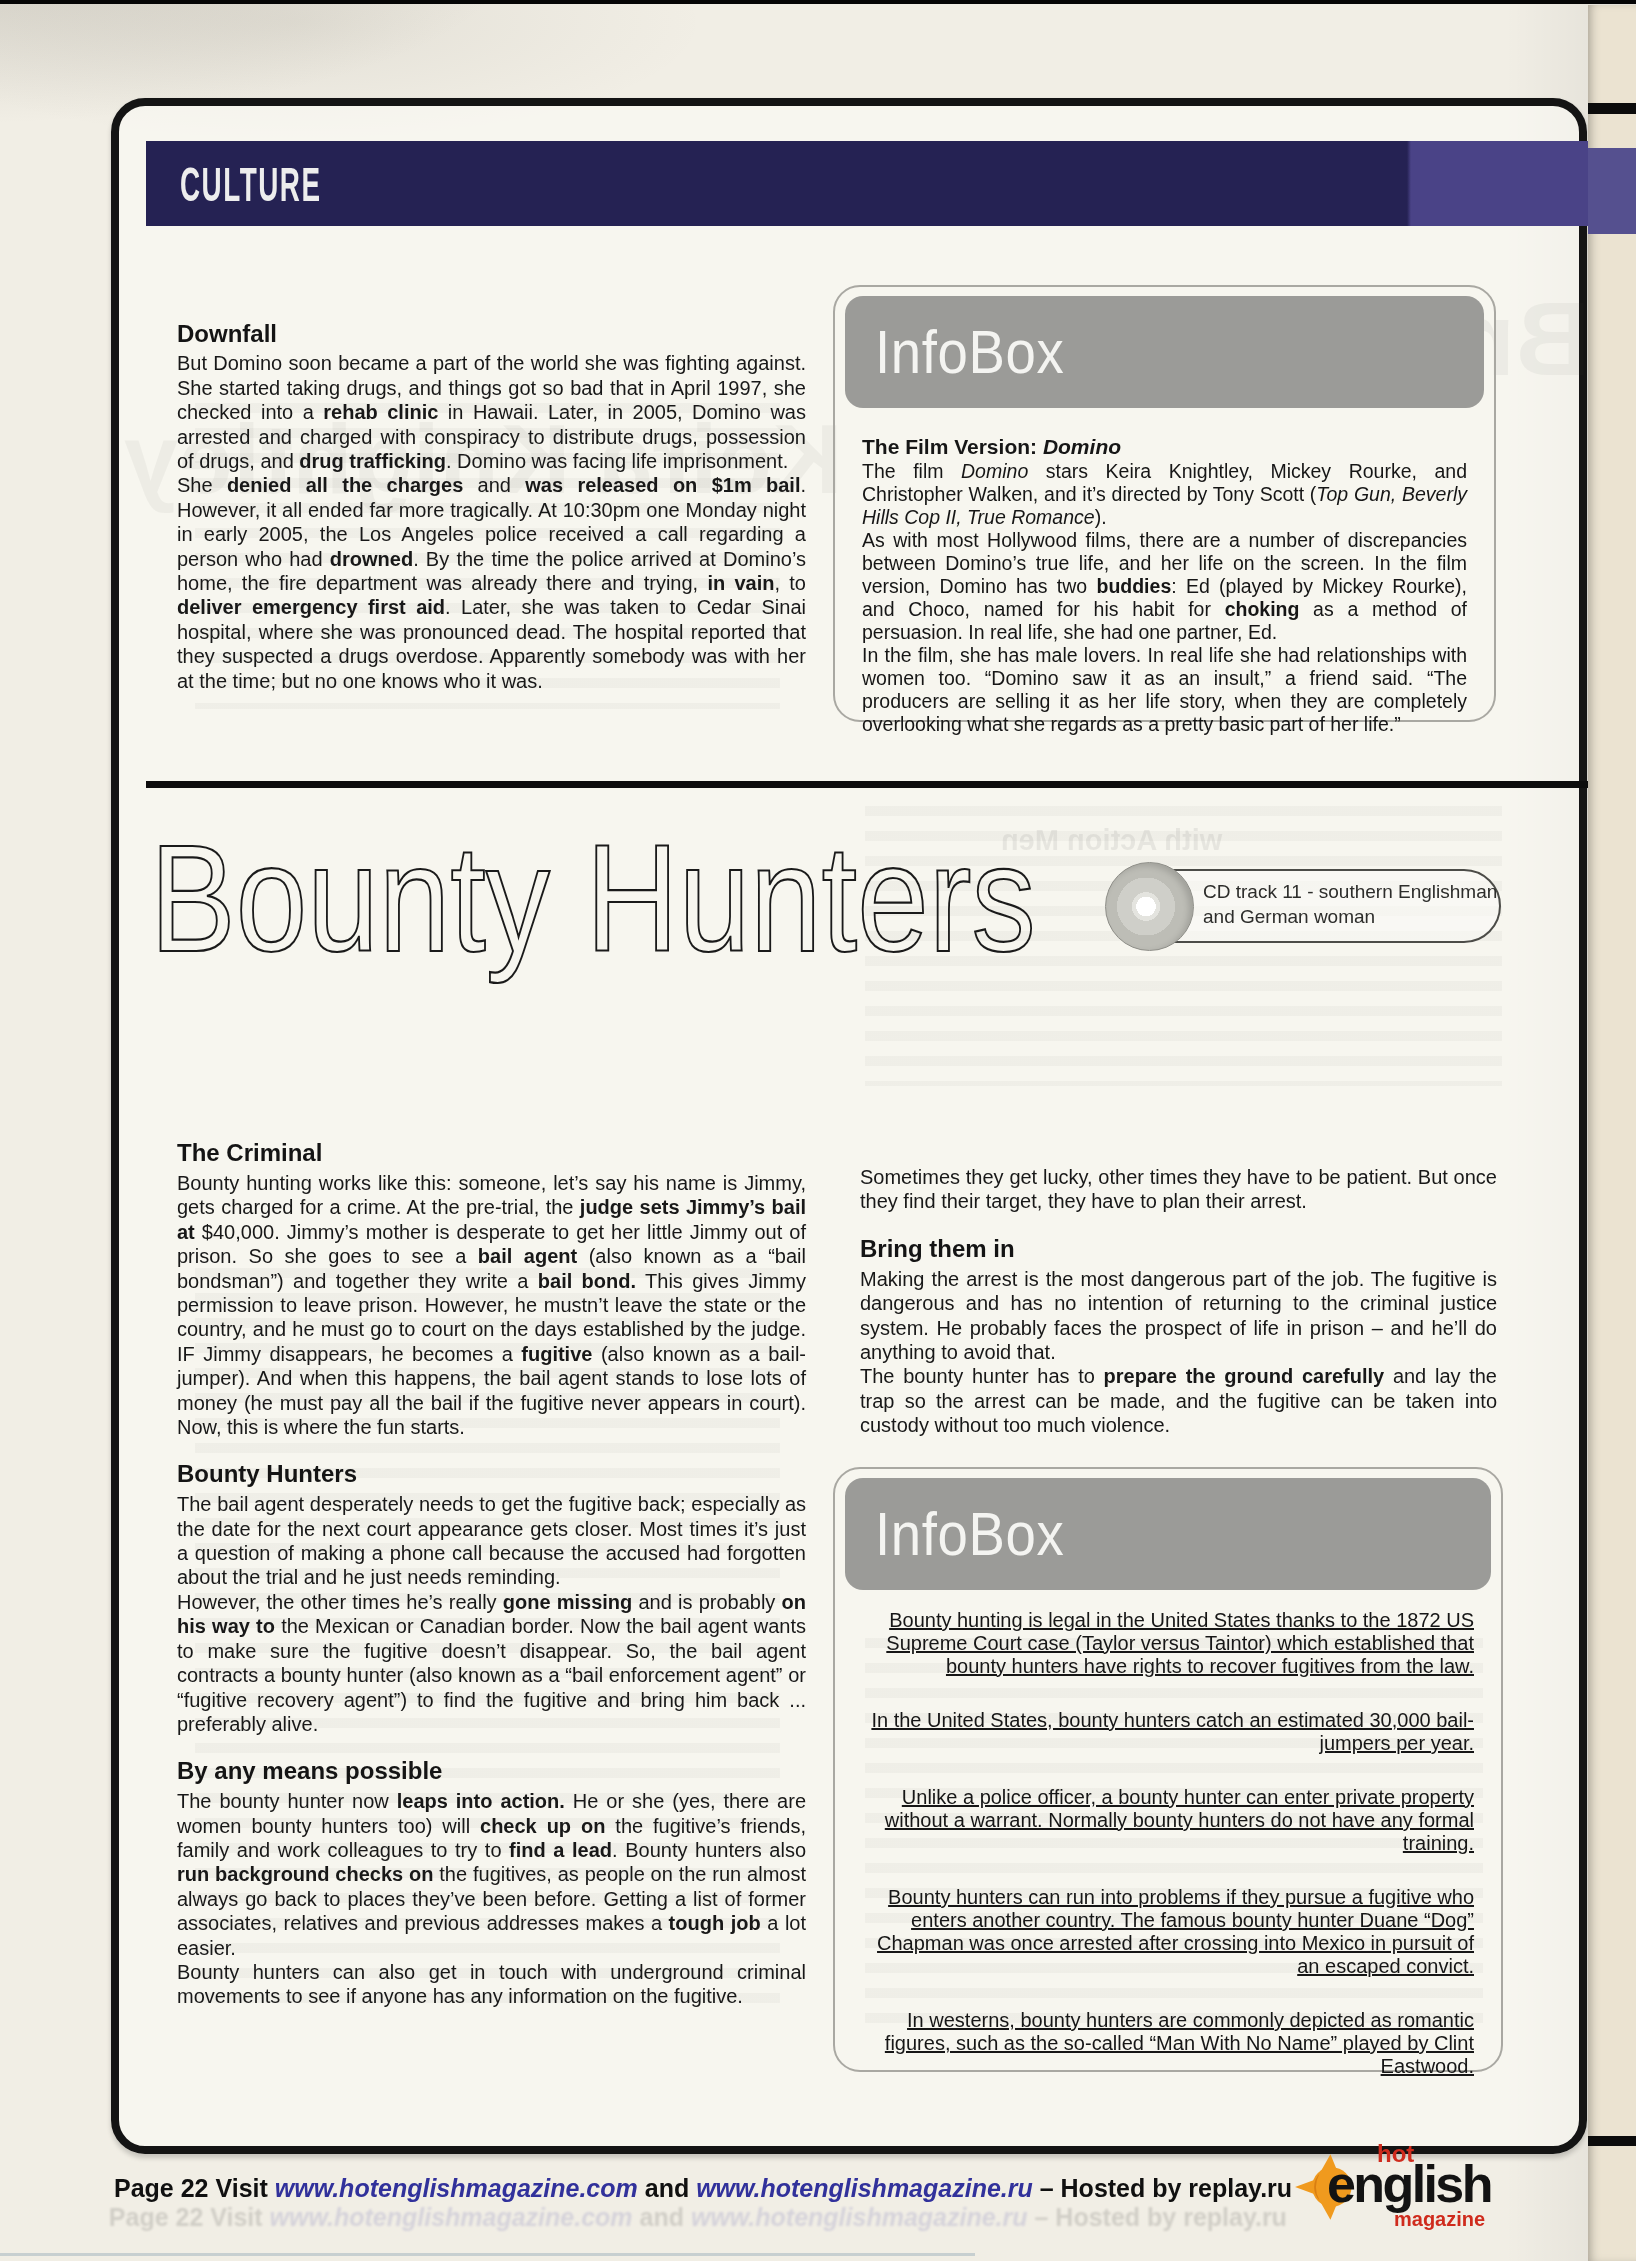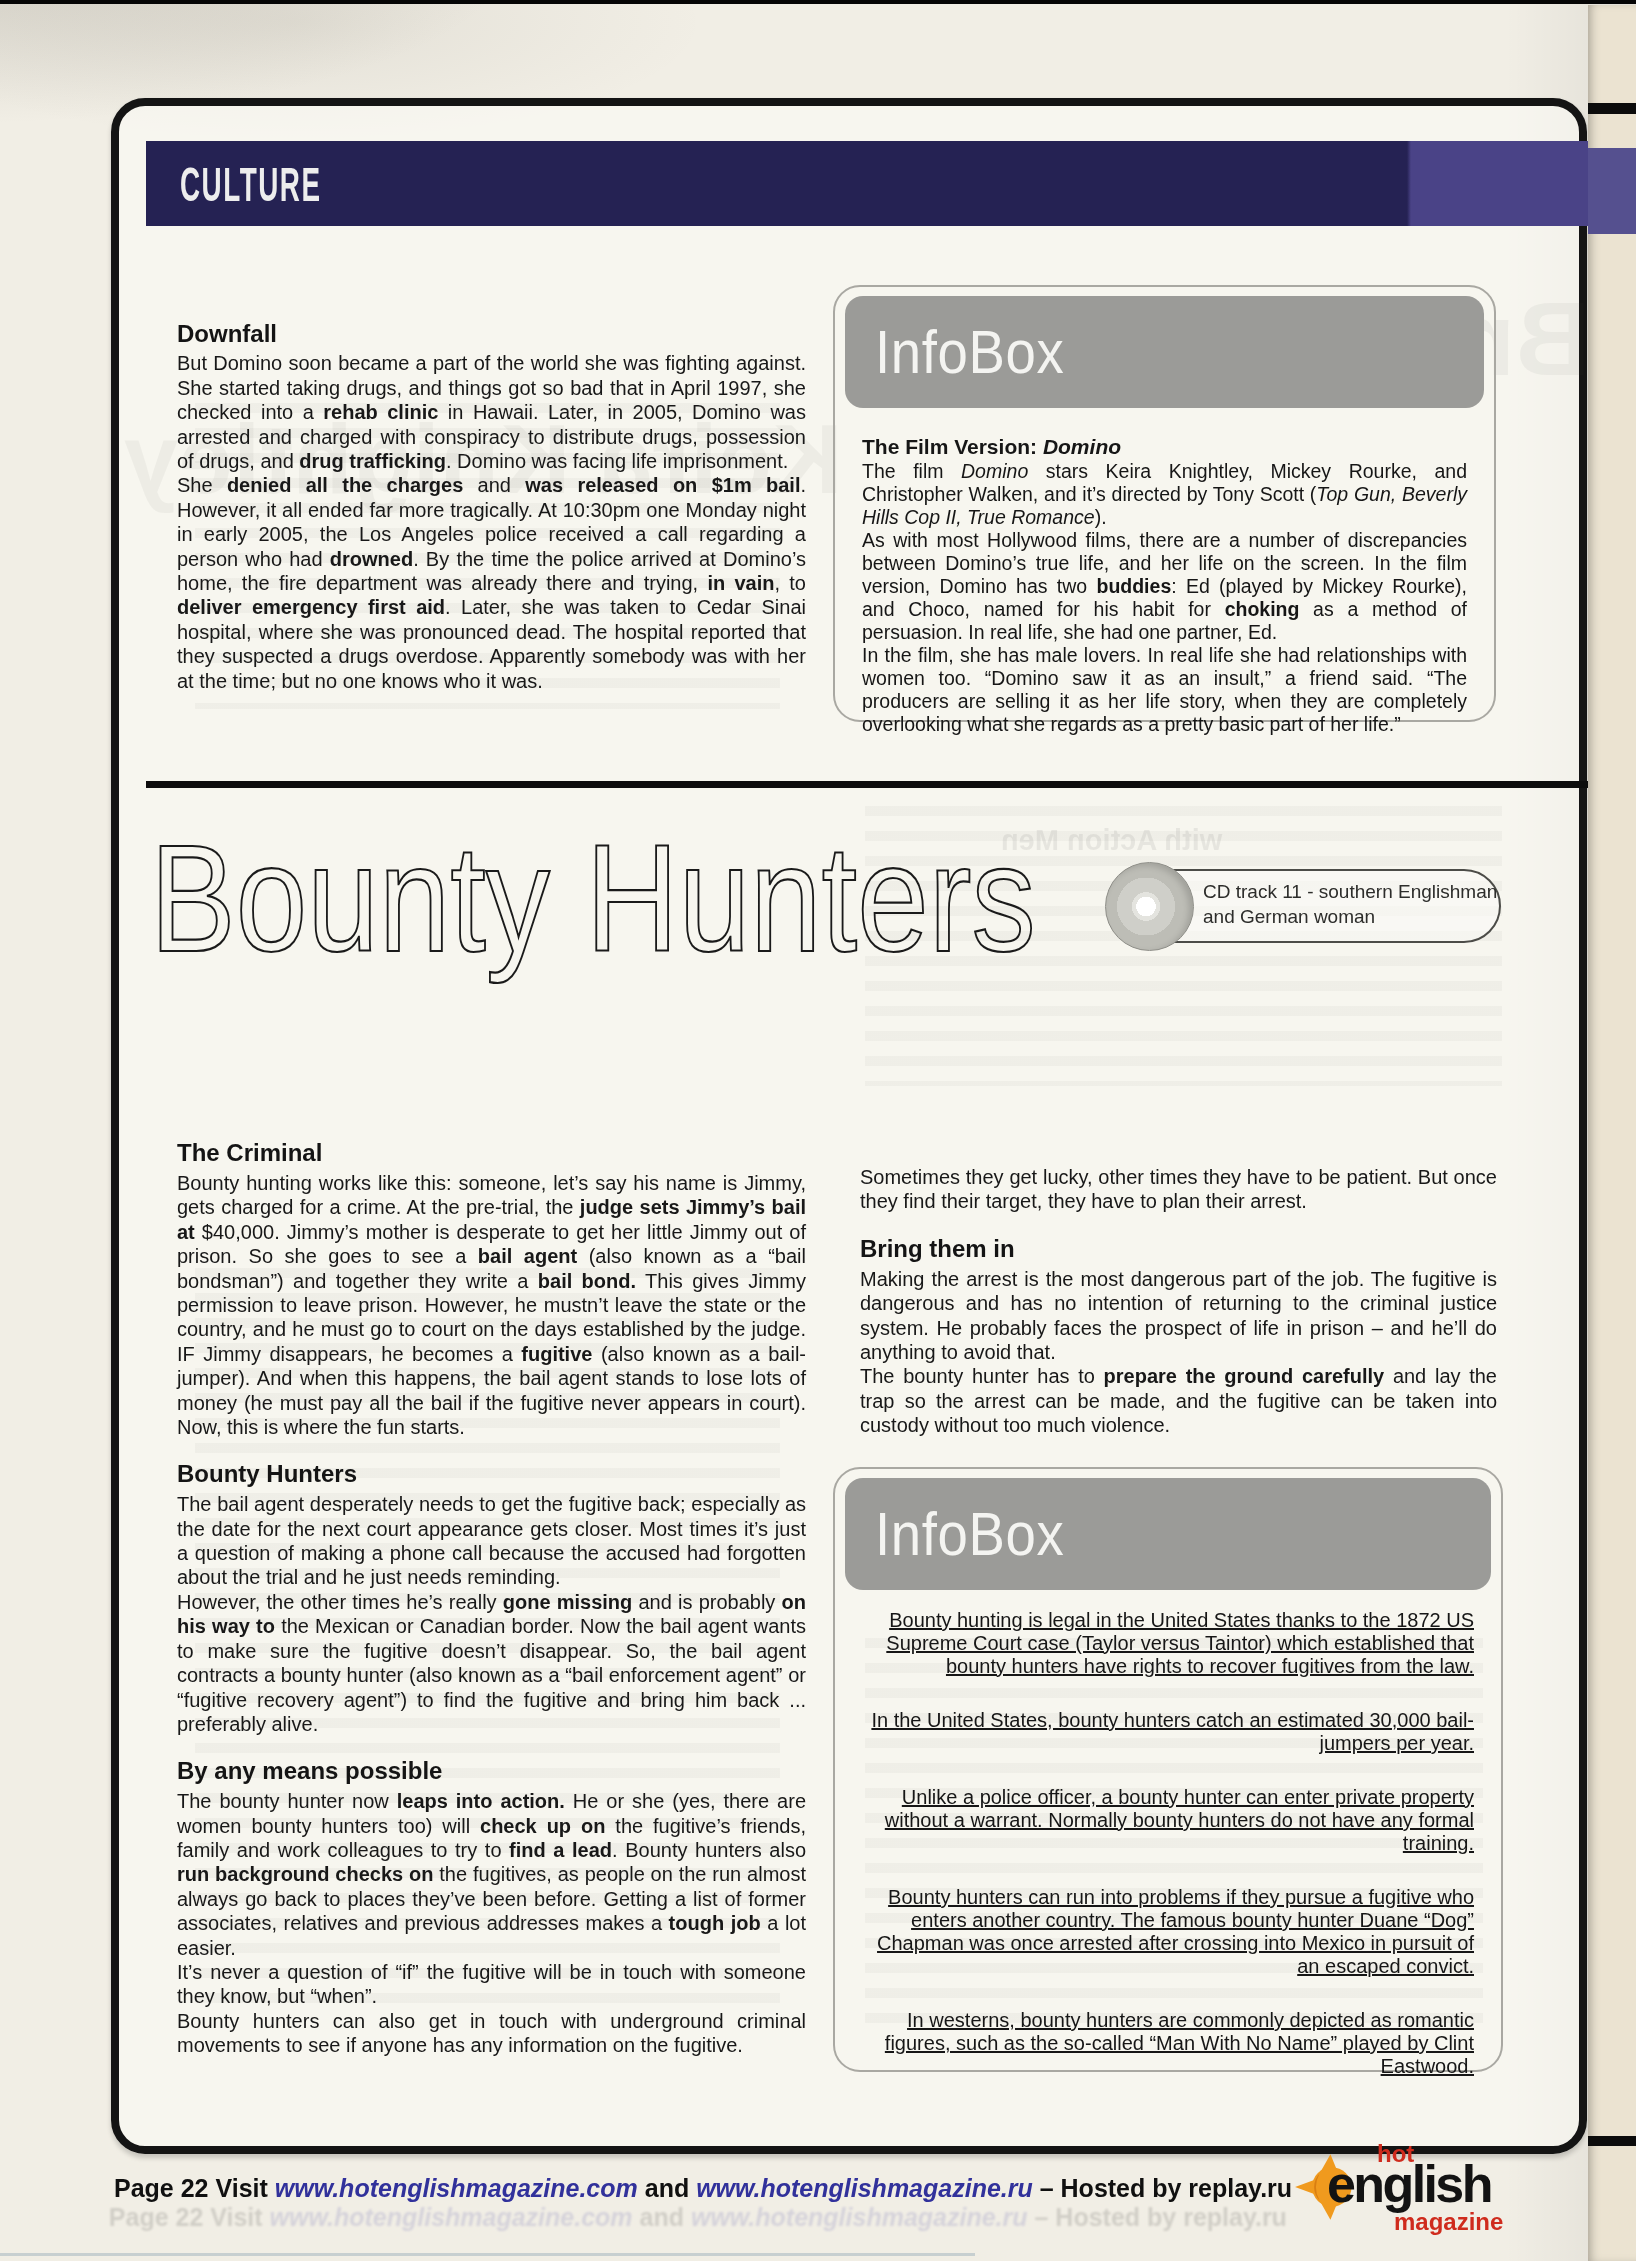--- a/index.html
+++ b/index.html
@@ -97,21 +97,21 @@
   
   .footer{position:absolute;left:114px;top:2174px;font-size:25px;font-weight:bold;color:#101010;white-space:nowrap;}
   .footer .url{color:#31319b;font-style:italic;}
   .footer-echo{opacity:.14;filter:blur(1.3px);transform:translate(-5.2px,29px);}
 
   
   .logo{position:absolute;left:1291px;top:2140px;width:221px;height:98px;}
   .logo-sun{position:absolute;left:0;top:13px;width:68px;height:68px;}
   .logo-hot{position:absolute;left:86px;top:0;font-size:24px;font-weight:bold;color:#cf2b1d;}
   .logo-english{position:absolute;left:36px;top:14.3px;font-size:52px;font-weight:bold;letter-spacing:-2.6px;color:#131313;}
-  .logo-magazine{position:absolute;left:103px;top:68px;font-size:24px;font-weight:bold;color:#cf2b1d;}
+  .logo-magazine{position:absolute;left:103px;top:68px;font-size:20px;font-weight:bold;color:#cf2b1d;}
 </style>
 </head>
 <body>
 
 <div class="sheet">
   <div class="top-edge"></div>
 
   <div class="frame"></div>
 
   <div class="ghost-text" style="left:124px;top:403px;font-size:98px;opacity:.05;">Keira Knightley</div>
@@ -158,21 +158,20 @@
 
 
   <div class="col" id="col-left">
     <h4 class="sec-head first">The Criminal</h4>
     <p class="body-p">Bounty hunting works like this: someone, let’s say his name is Jimmy, gets charged for a crime. At the pre-trial, the <b>judge sets Jimmy’s bail at</b> $40,000. Jimmy’s mother is desperate to get her little Jimmy out of prison. So she goes to see a <b>bail agent</b> (also known as a “bail bondsman”) and together they write a <b>bail bond.</b> This gives Jimmy permission to leave prison. However, he mustn’t leave the state or the country, and he must go to court on the days established by the judge. IF Jimmy disappears, he becomes a <b>fugitive</b> (also known as a bail-jumper). And when this happens, the bail agent stands to lose lots of money (he must pay all the bail if the fugitive never appears in court). Now, this is where the fun starts.</p>
     <h4 class="sec-head">Bounty Hunters</h4>
     <p class="body-p">The bail agent desperately needs to get the fugitive back; especially as the date for the next court appearance gets closer. Most times it’s just a question of making a phone call because the accused had forgotten about the trial and he just needs reminding.</p>
     <p class="body-p">However, the other times he’s really <b>gone missing</b> and is probably <b>on his way to</b> the Mexican or Canadian border. Now the bail agent wants to make sure the fugitive doesn’t disappear. So, the bail agent contracts a bounty hunter (also known as a “bail enforcement agent” or “fugitive recovery agent”) to find the fugitive and bring him back ... preferably alive.</p>
     <h4 class="sec-head">By any means possible</h4>
     <p class="body-p">The bounty hunter now <b>leaps into action.</b> He or she (yes, there are women bounty hunters too) will <b>check up on</b> the fugitive’s friends, family and work colleagues to try to <b>find a lead</b>. Bounty hunters also <b>run background checks on</b> the fugitives, as people on the run almost always go back to places they’ve been before. Getting a list of former associates, relatives and previous addresses makes a <b>tough job</b> a lot easier.</p>
-    <p class="body-p">It’s never a question of “if” the fugitive will be in touch with someone they know, but “when”.</p>
     <p class="body-p">Bounty hunters can also get in touch with underground criminal movements to see if anyone has any information on the fugitive.</p>
   </div>
 
   <div class="col" id="col-right">
     <p class="body-p lead-p">Sometimes they get lucky, other times they have to be patient. But once they find their target, they have to plan their arrest.</p>
     <h4 class="sec-head">Bring them in</h4>
     <p class="body-p">Making the arrest is the most dangerous part of the job. The fugitive is dangerous and has no intention of returning to the criminal justice system. He probably faces the prospect of life in prison – and he’ll do anything to avoid that.</p>
     <p class="body-p">The bounty hunter has to <b>prepare the ground carefully</b> and lay the trap so the arrest can be made, and the fugitive can be taken into custody without too much violence.</p>
   </div>
 

